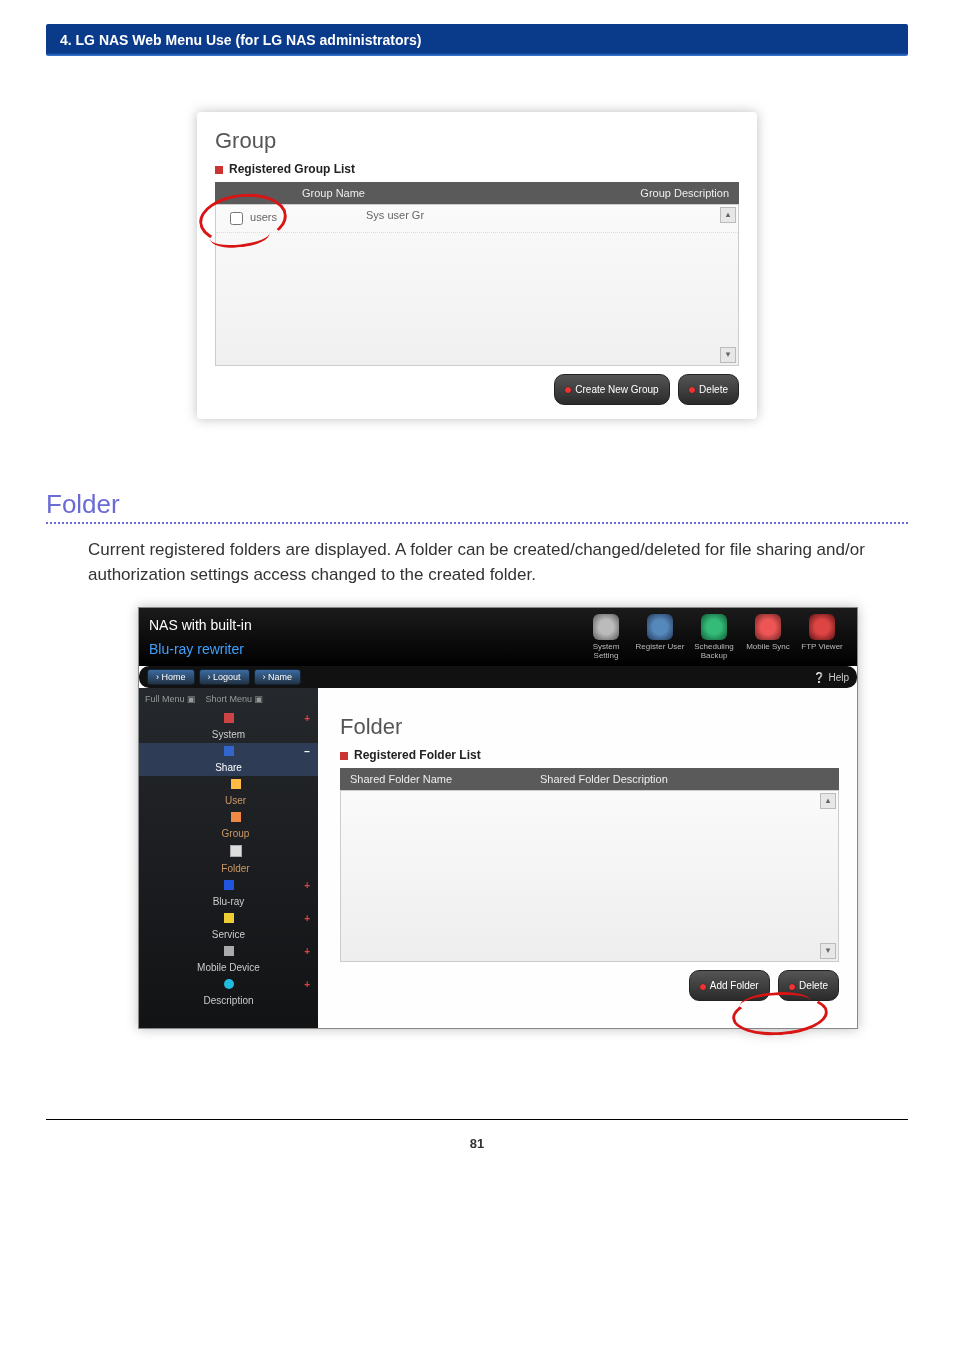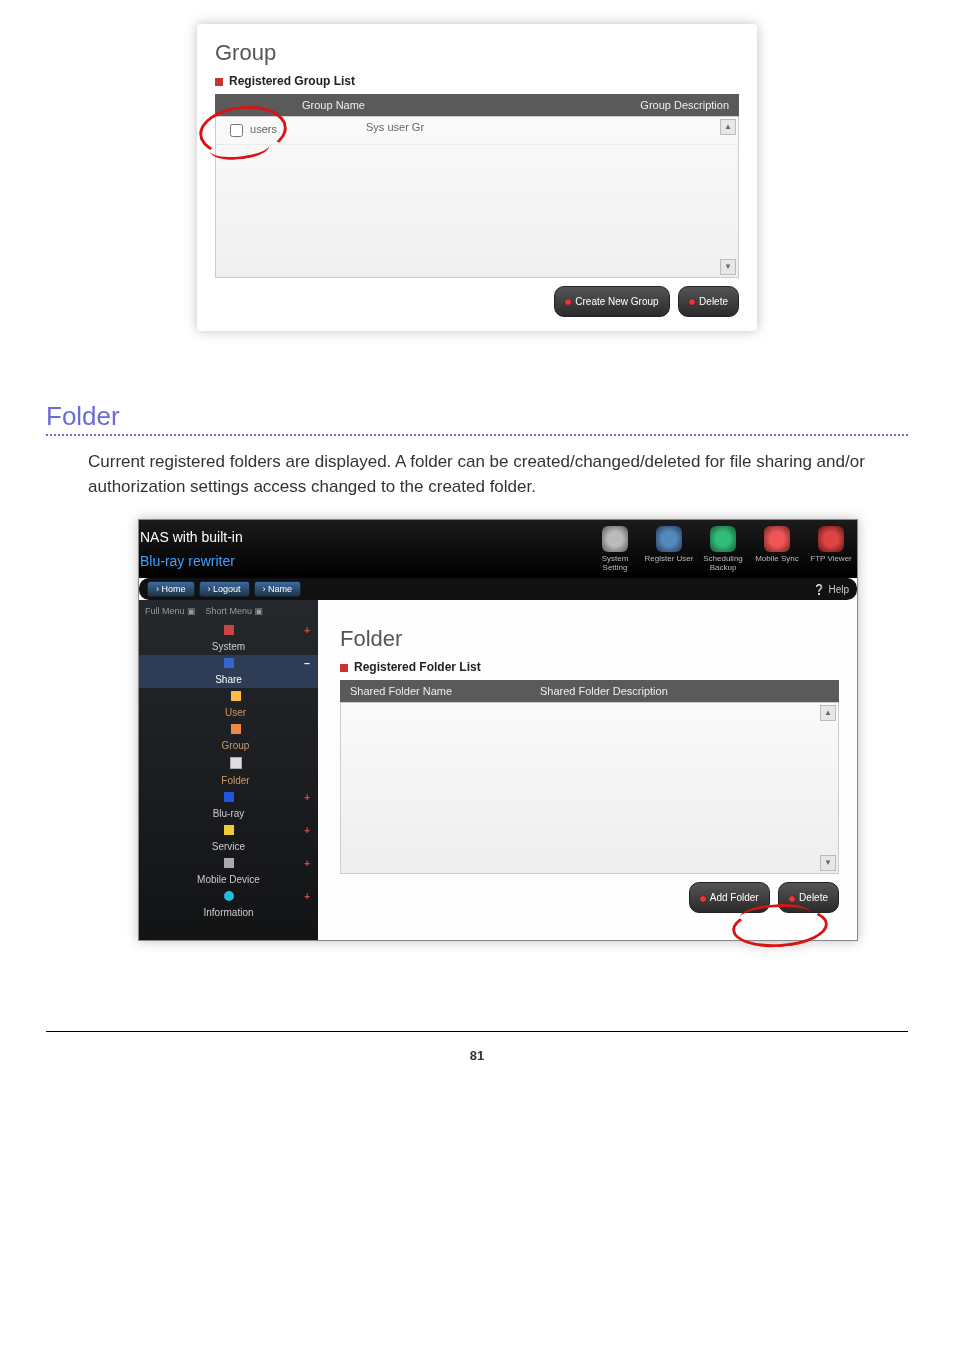--- a/index.html
+++ b/index.html
@@ -163,21 +163,21 @@
     filter:drop-shadow(0 0 6px rgba(0,0,0,.25));
   }
   .nas{
     background:#fff;
     border:1px solid #888;
   }
   .nas-top{
     background:linear-gradient(#1b1b1b,#000);
     display:flex;
     align-items:center;
-    padding:6px 1px;
+    padding:6px 10px;
   }
   .brand{
     color:#fff;
     line-height:1.15;
     font-size:14px;
   }
   .brand .l1{color:#fff;}
   .brand .l2{color:#3fa0ff;margin-top:8px;}
   .topicons{
     margin-left:auto;
@@ -290,20 +290,21 @@
     padding-top:16px;
     font-size:13px;
     font-weight:bold;
   }
 </style>
 </head>
 <body>
 
 <div class="page">
 
+  <div class="chapter-bar">4. LG NAS Web Menu Use (for LG NAS administrators)</div>
 
   <div class="shot-group-wrap">
     <div class="shot-group">
       <div class="panel-title">Group</div>
       <div class="panel-sub">Registered Group List</div>
 
       <table class="grp-table">
         <thead>
             <tr>
           <th style="width:140px">Group Name</th>
@@ -397,21 +398,21 @@
               <span>Service</span>
               <span class="plus">+</span>
             </div>
           <div class="mi">
               <span class="ico ico-mob"></span>
               <span>Mobile Device</span>
               <span class="plus">+</span>
             </div>
           <div class="mi">
               <span class="ico ico-info"></span>
-              <span>Information</span>
+              <span>Description</span>
               <span class="plus">+</span>
             </div>
         </div>
 
         <div class="main">
           <div class="panel-title">Folder</div>
           <div class="panel-sub">Registered Folder List</div>
 
           <table class="grp-table ftable">
             <thead>

